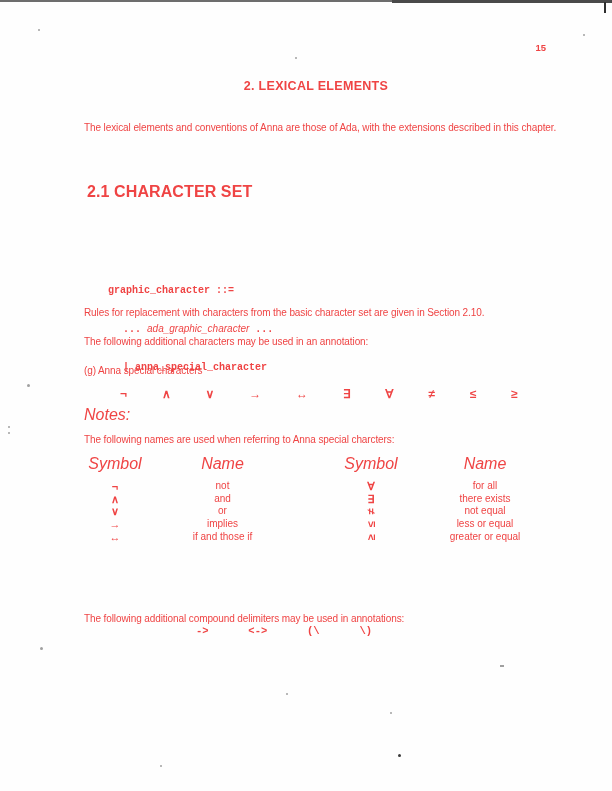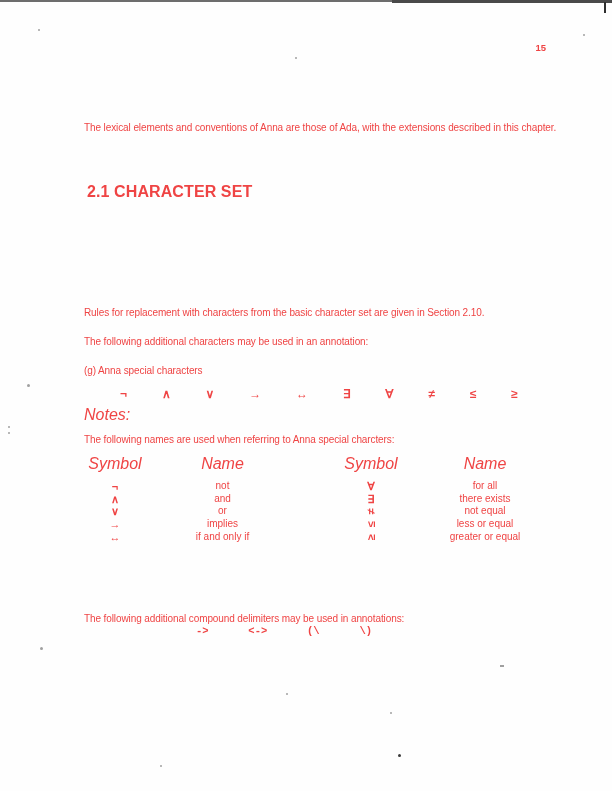--- a/index.html
+++ b/index.html
@@ -93,25 +93,31 @@
   <div class="abs speck" style="top:432px;left:8px"></div>
   <div class="abs speck" style="top:647px;left:40px;width:3px;height:3px"></div>
   <div class="abs speck" style="top:693px;left:286px"></div>
   <div class="abs speck" style="top:712px;left:390px"></div>
   <div class="abs speck" style="top:754px;left:398px;width:3px;height:3px;opacity:1;background:#3a3a3a"></div>
   <div class="abs speck" style="top:765px;left:160px"></div>
   <div class="abs speck" style="top:665px;left:500px;width:4px;height:2px;border-radius:0"></div>
 
   <div class="abs page-number">15</div>
 
+  <div class="abs title">2. LEXICAL ELEMENTS</div>
 
   <div class="abs body-text intro">The lexical elements and conventions of Anna are those of Ada, with the extensions described in this chapter.</div>
 
   <div class="abs heading h21">2.1 CHARACTER SET</div>
 
+  <div class="abs code">
+    <div>graphic_character ::=</div>
+    <div class="indent"><span>... </span><span class="it">ada_graphic_character</span><span> ...</span></div>
+    <div class="indent">| anna_special_character</div>
+  </div>
 
   <div class="abs body-text p21b">Rules for replacement with characters from the basic character set are given in Section 2.10.</div>
   <div class="abs body-text item-g">(g) Anna special characters</div>
   <div class="abs body-text p21c">The following additional characters may be used in an annotation:</div>
 
   <div class="abs sym-row">
     <span>¬</span>
     <span>∧</span>
     <span>∨</span>
     <span>→</span>
@@ -152,21 +158,21 @@
       <span class="c4">not equal</span>
     </div>
     <div class="trow">
       <span class="c1 sym">→</span>
       <span class="c2">implies</span>
       <span class="c3 sym rot">≤</span>
       <span class="c4">less or equal</span>
     </div>
     <div class="trow">
       <span class="c1 sym">↔</span>
-      <span class="c2">if and only if</span>
+      <span class="c2">if and those if</span>
       <span class="c3 sym rot">≥</span>
       <span class="c4">greater or equal</span>
     </div>
   </div>
 
   <div class="abs body-text p22">The following additional compound delimiters may be used in annotations:</div>
   <div class="abs delim-row">
     <span>-&gt;</span>
     <span>&lt;-&gt;</span>
     <span>(\</span>

